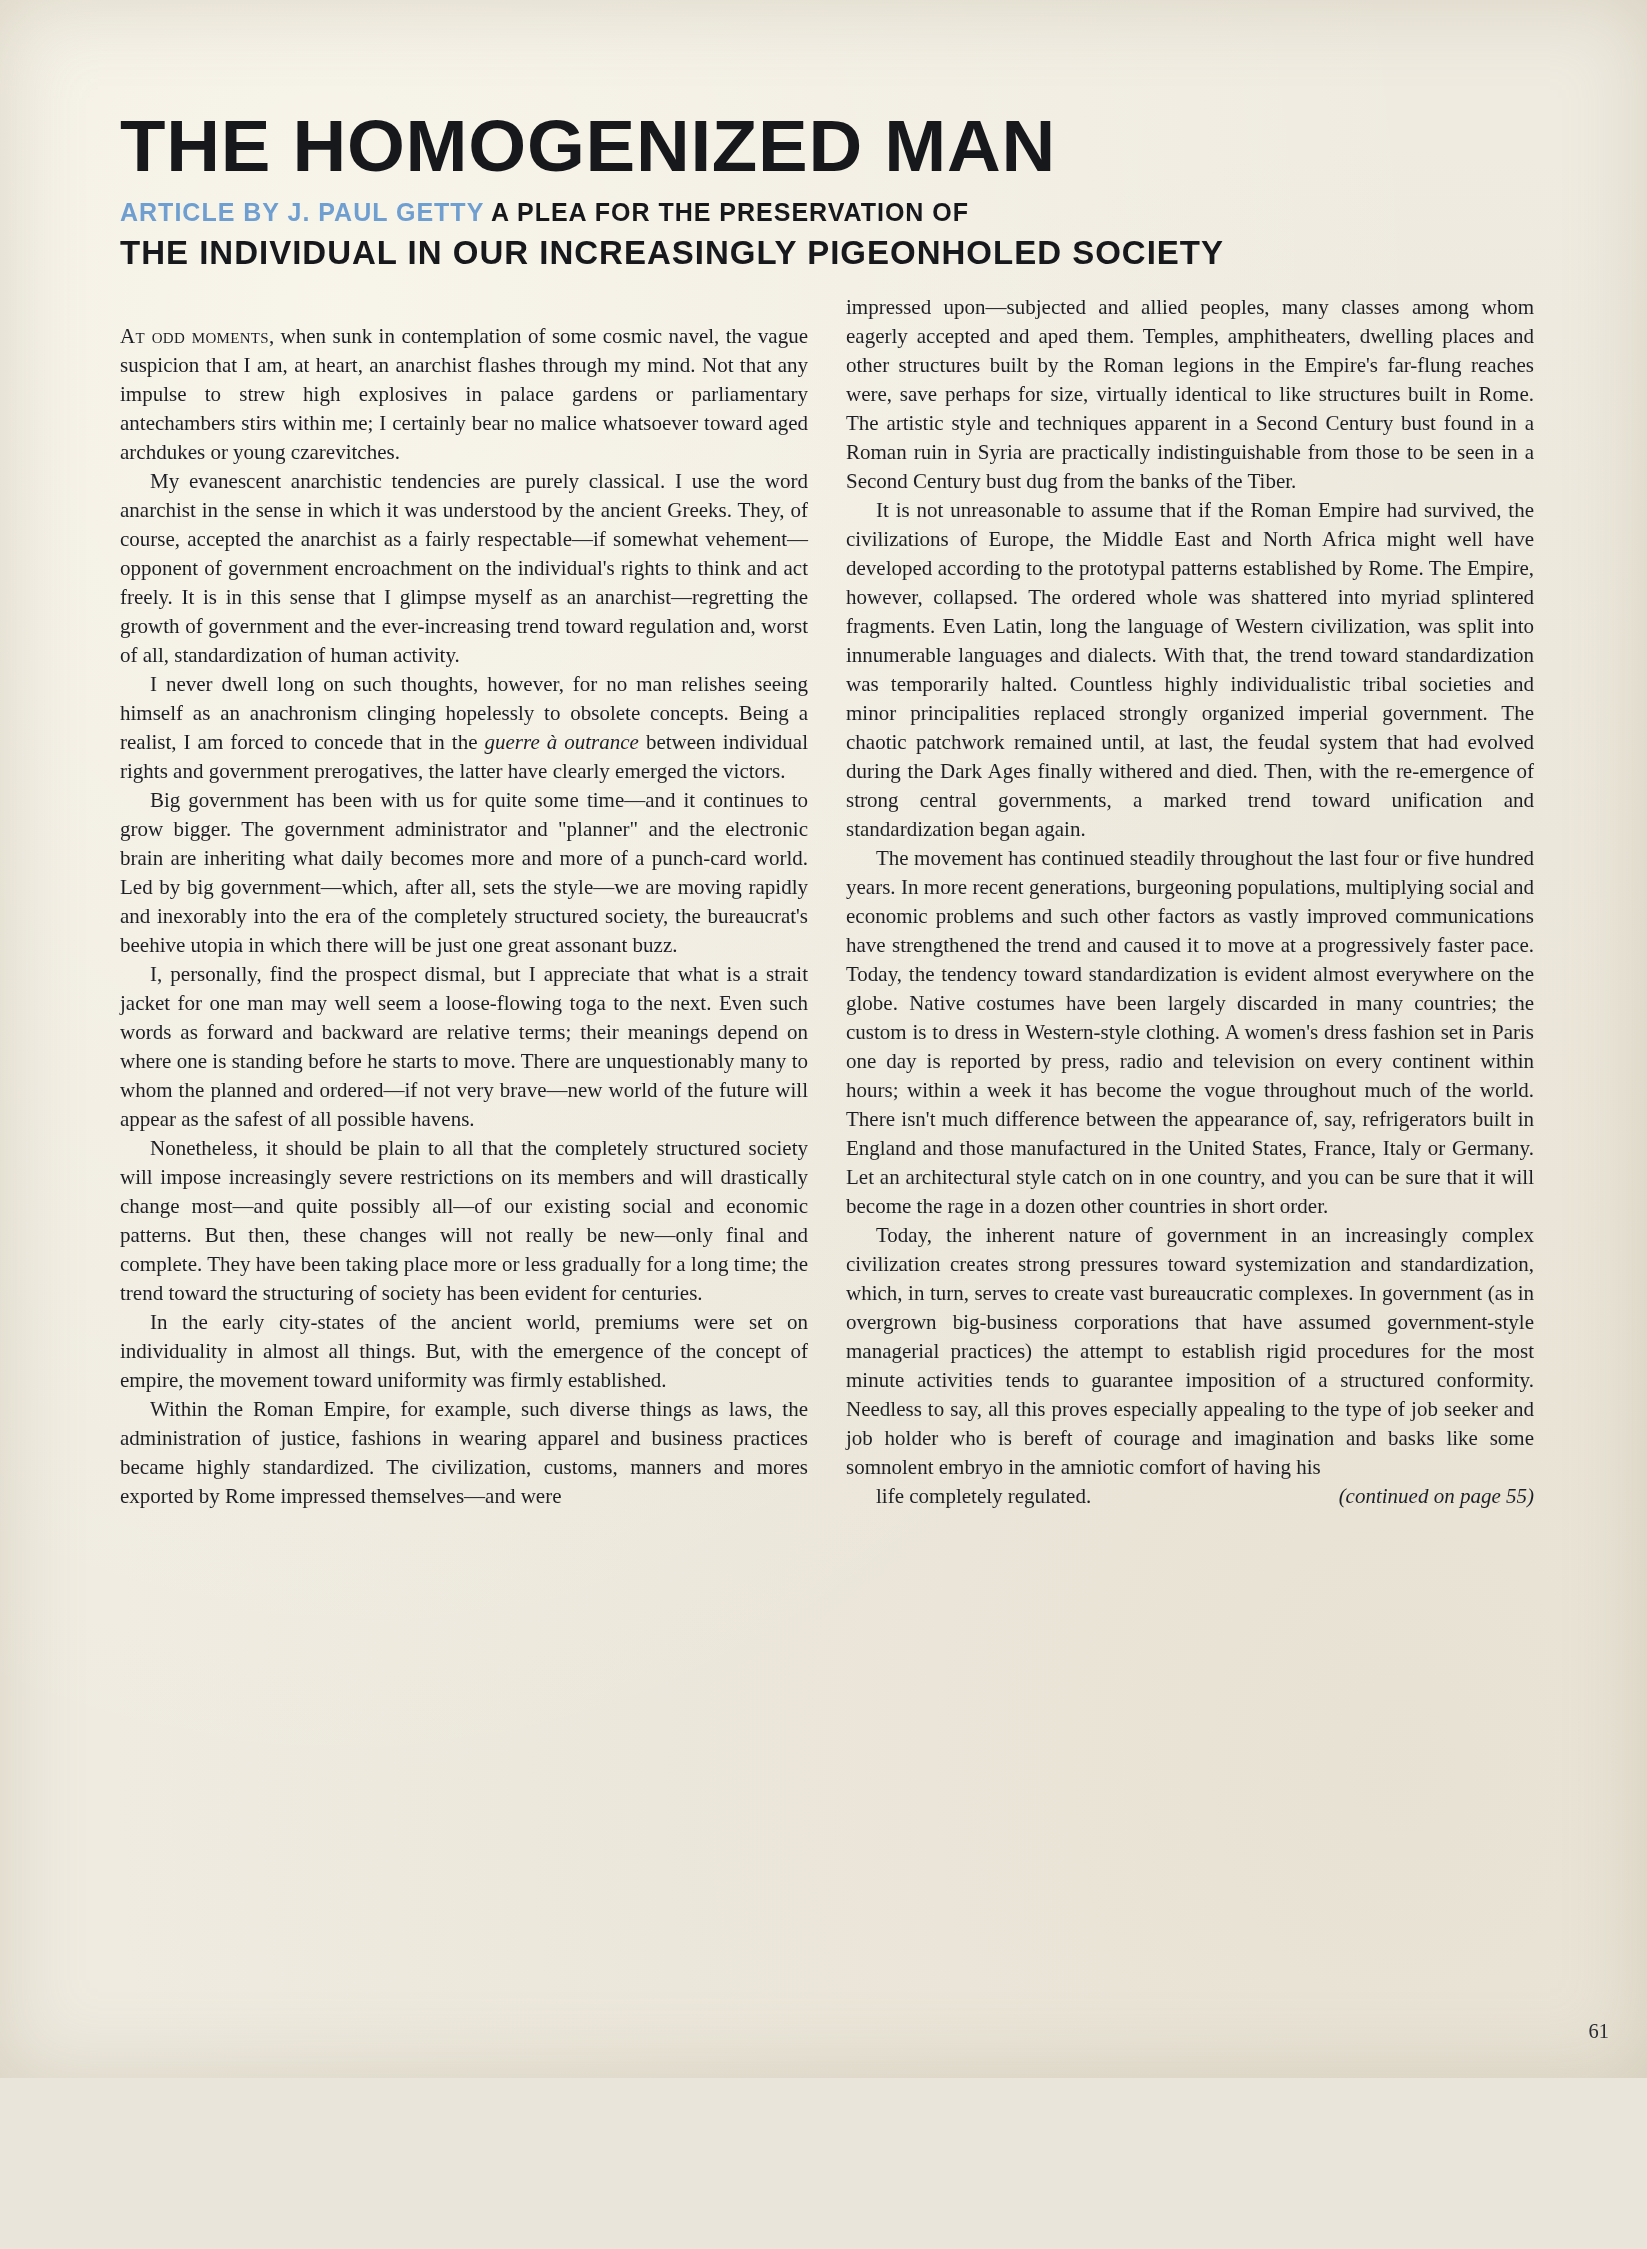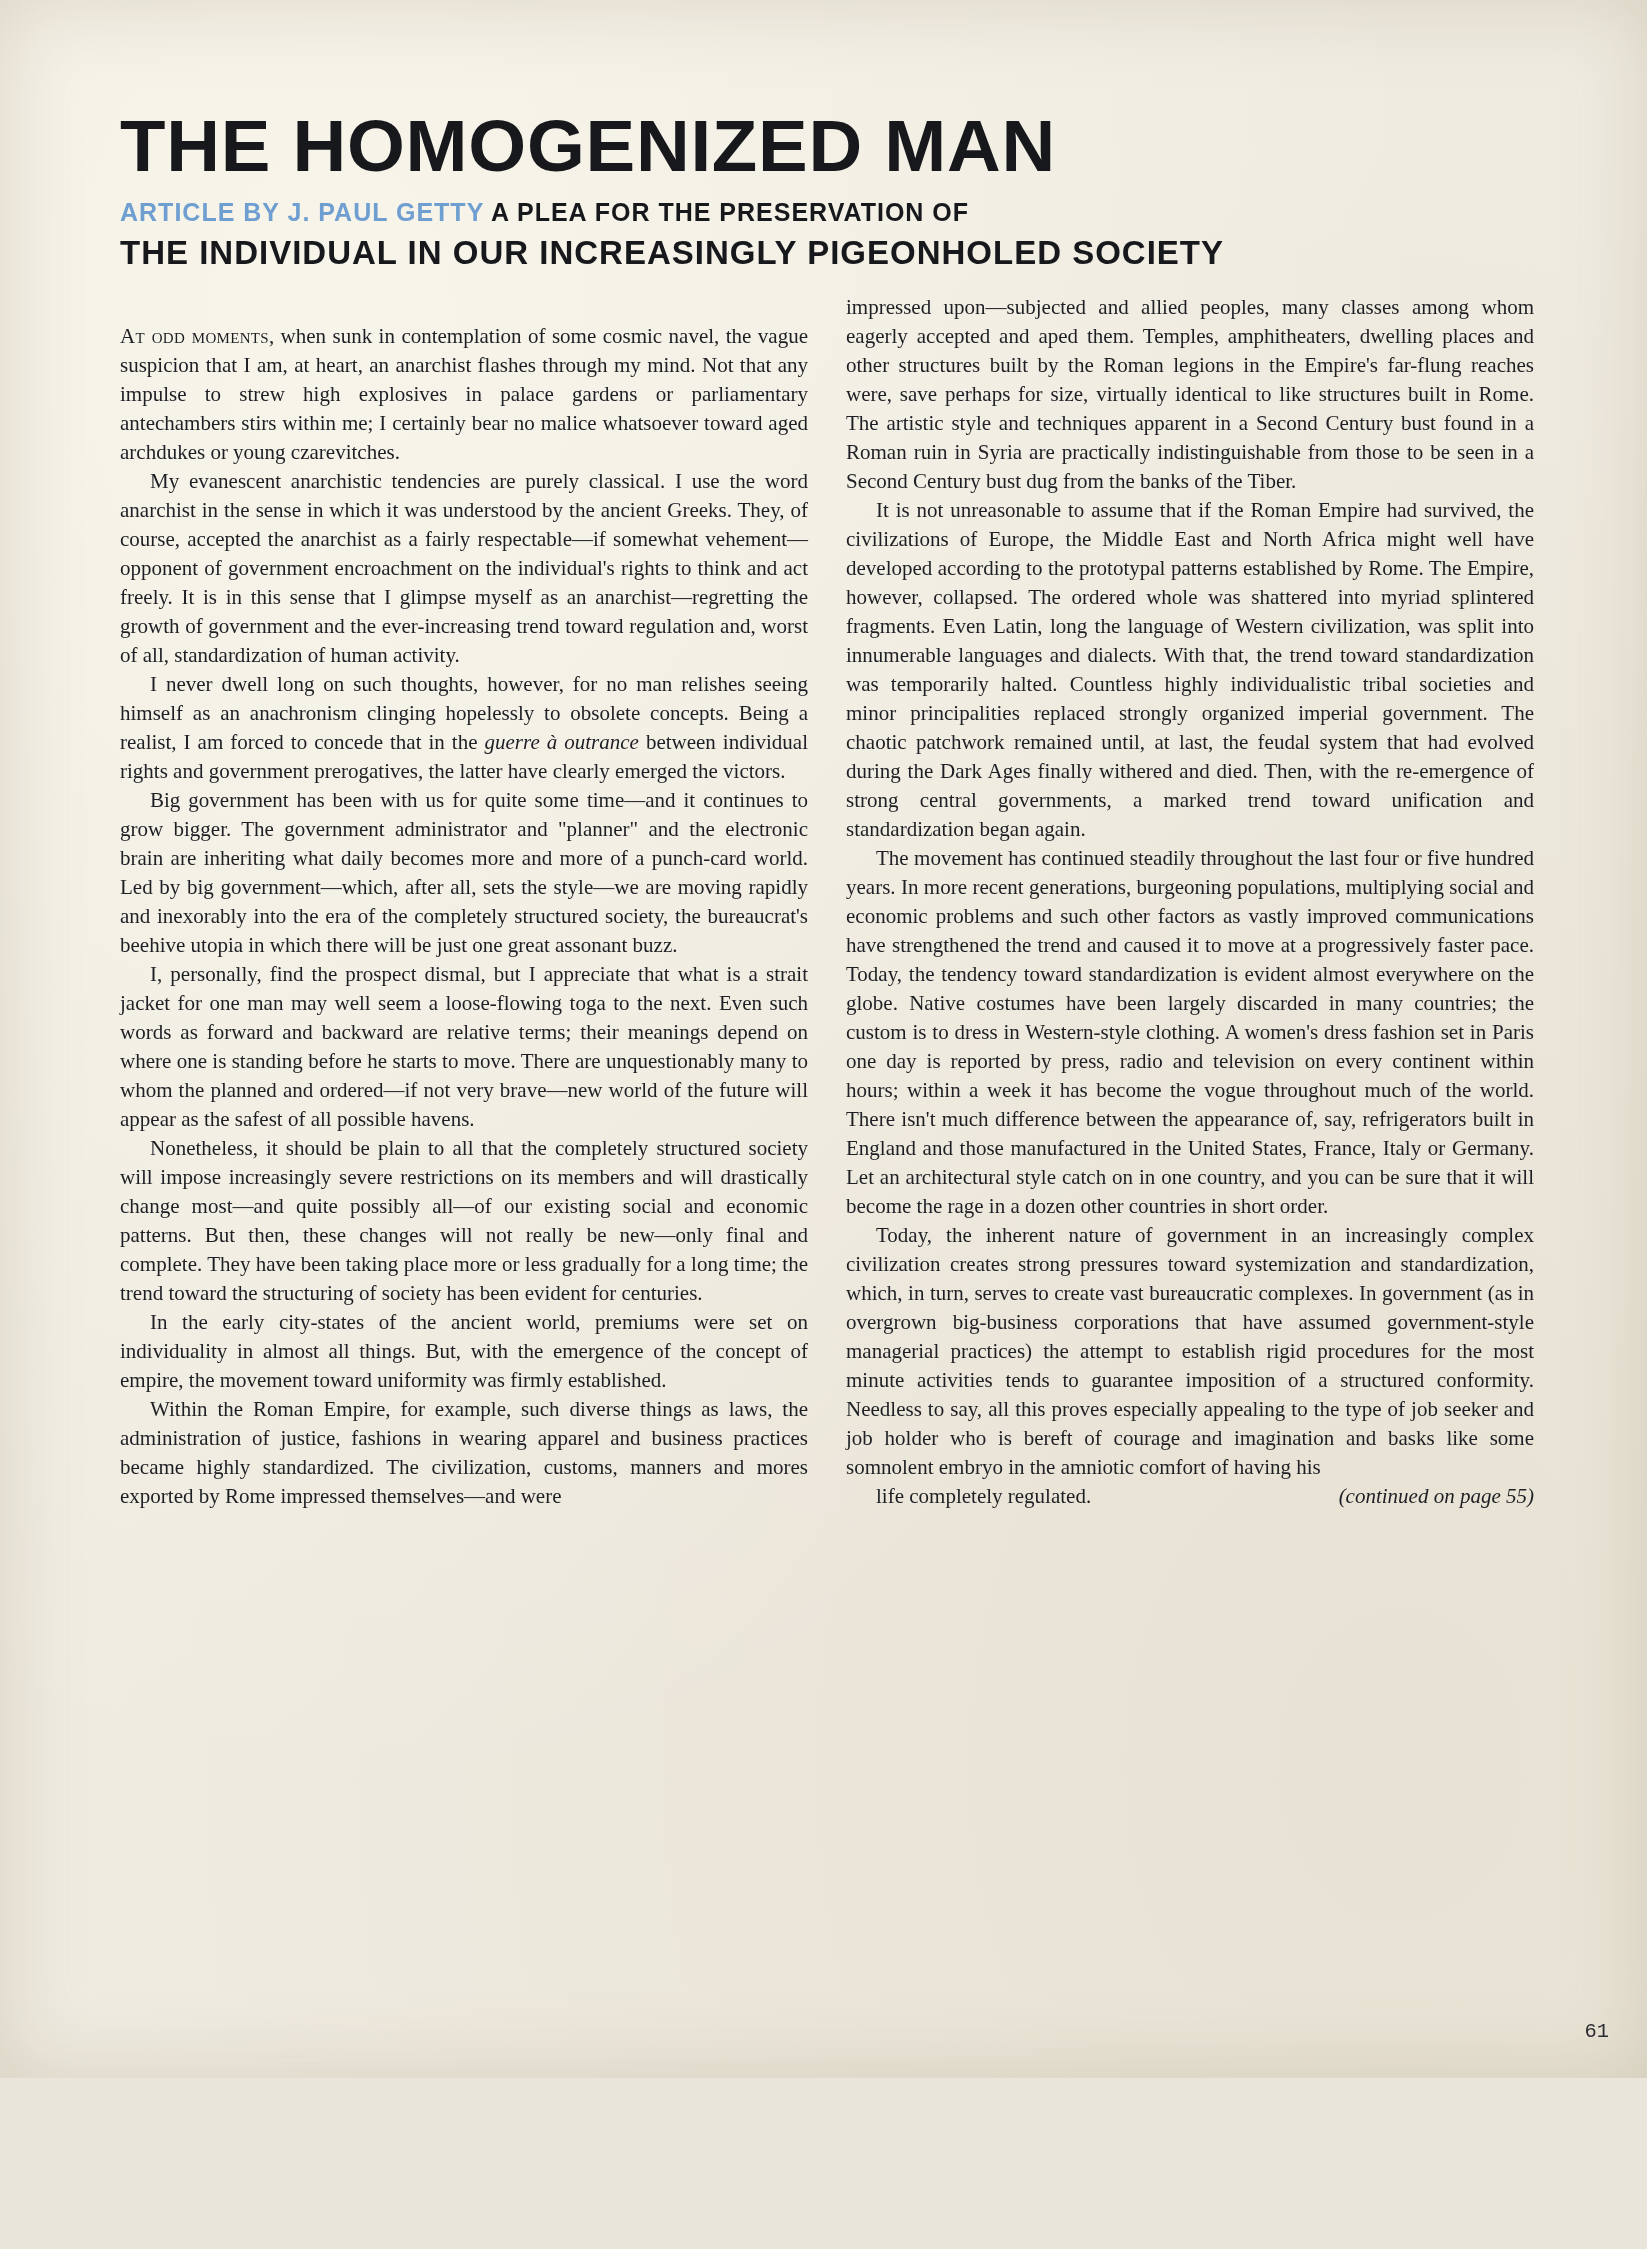--- a/index.html
+++ b/index.html
@@ -97,21 +97,21 @@
   em {
     font-style: italic;
   }
   .contd {
     font-style: italic;
   }
   .folio {
     position: absolute;
     right: 39px;
     bottom: 35px;
-    font-family: Liberation Mono, monospace;
+    font-family: Liberation Serif, serif;
     font-size: 20.4px;
     color: #2a2c31;
   }
   .lastline {
     display: flex;
     justify-content: space-between;
     align-items: baseline;
   }
 </style>
 </head>

